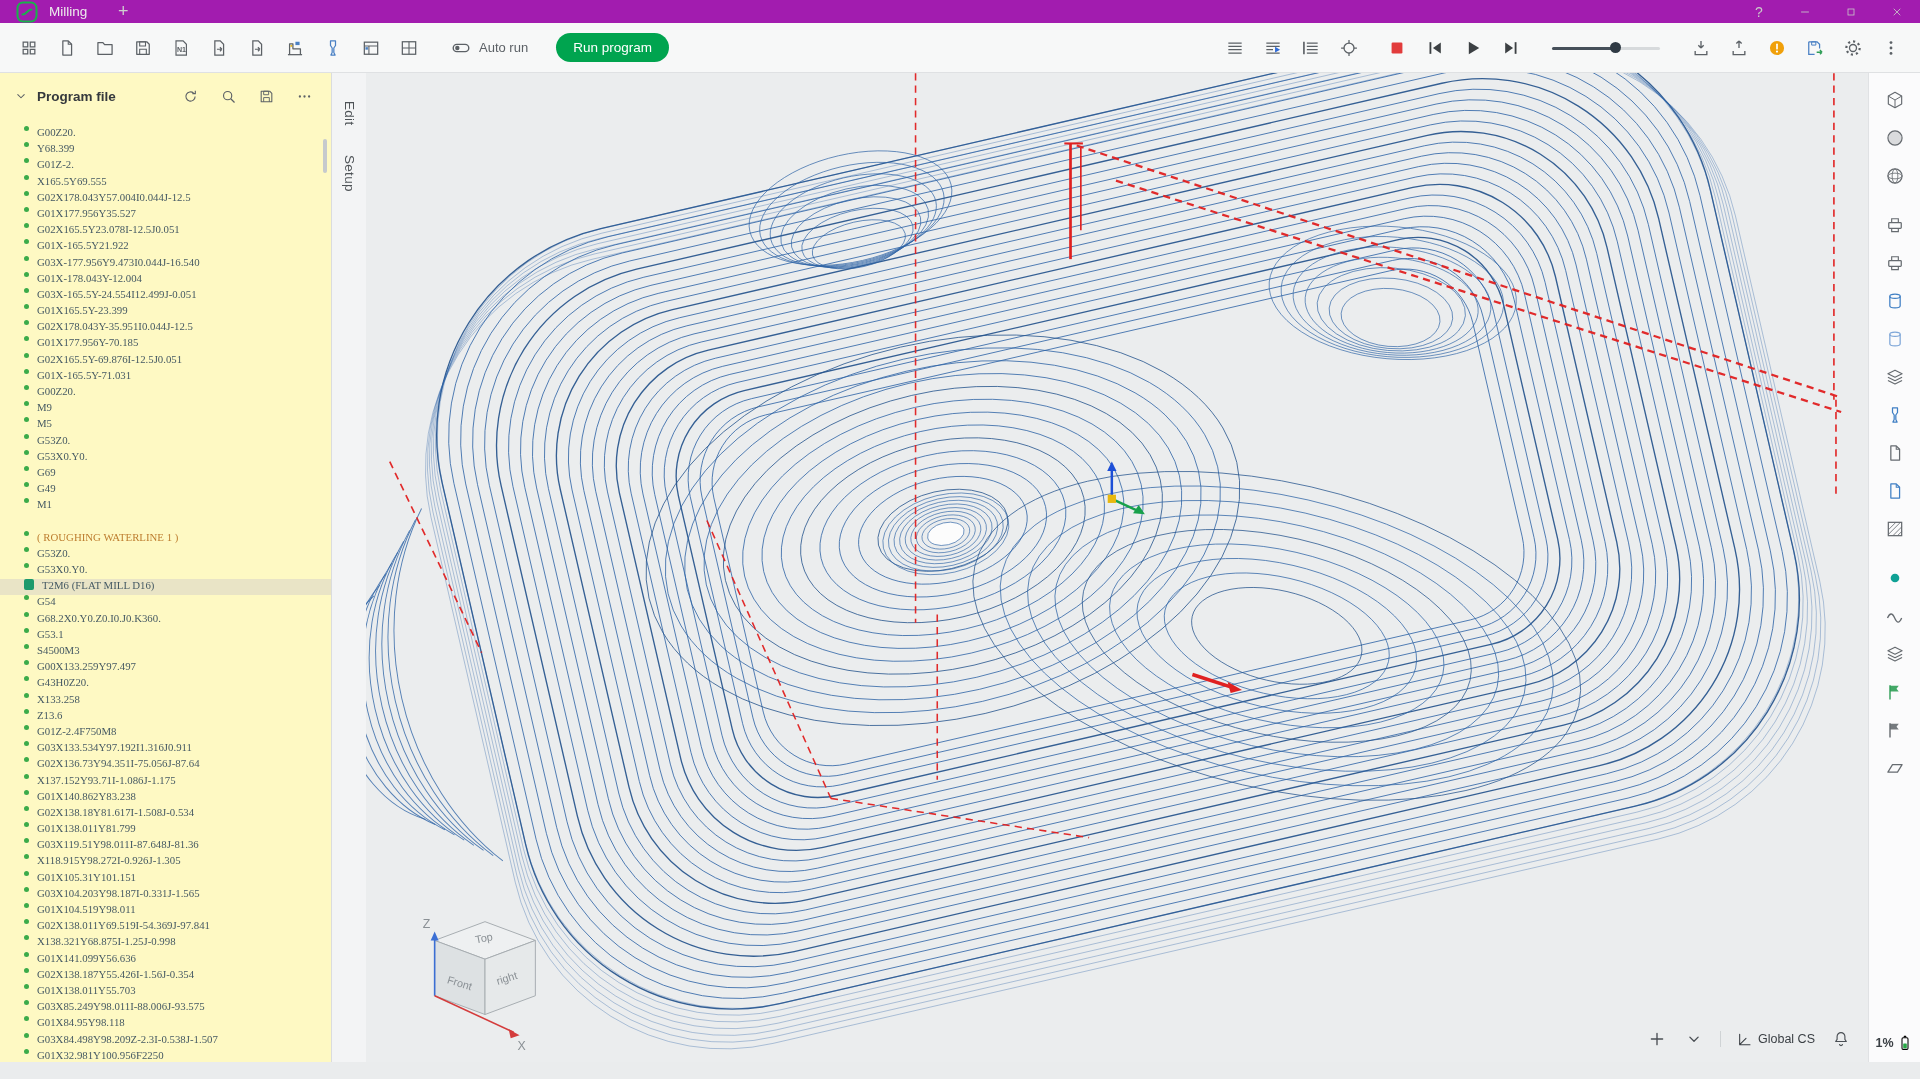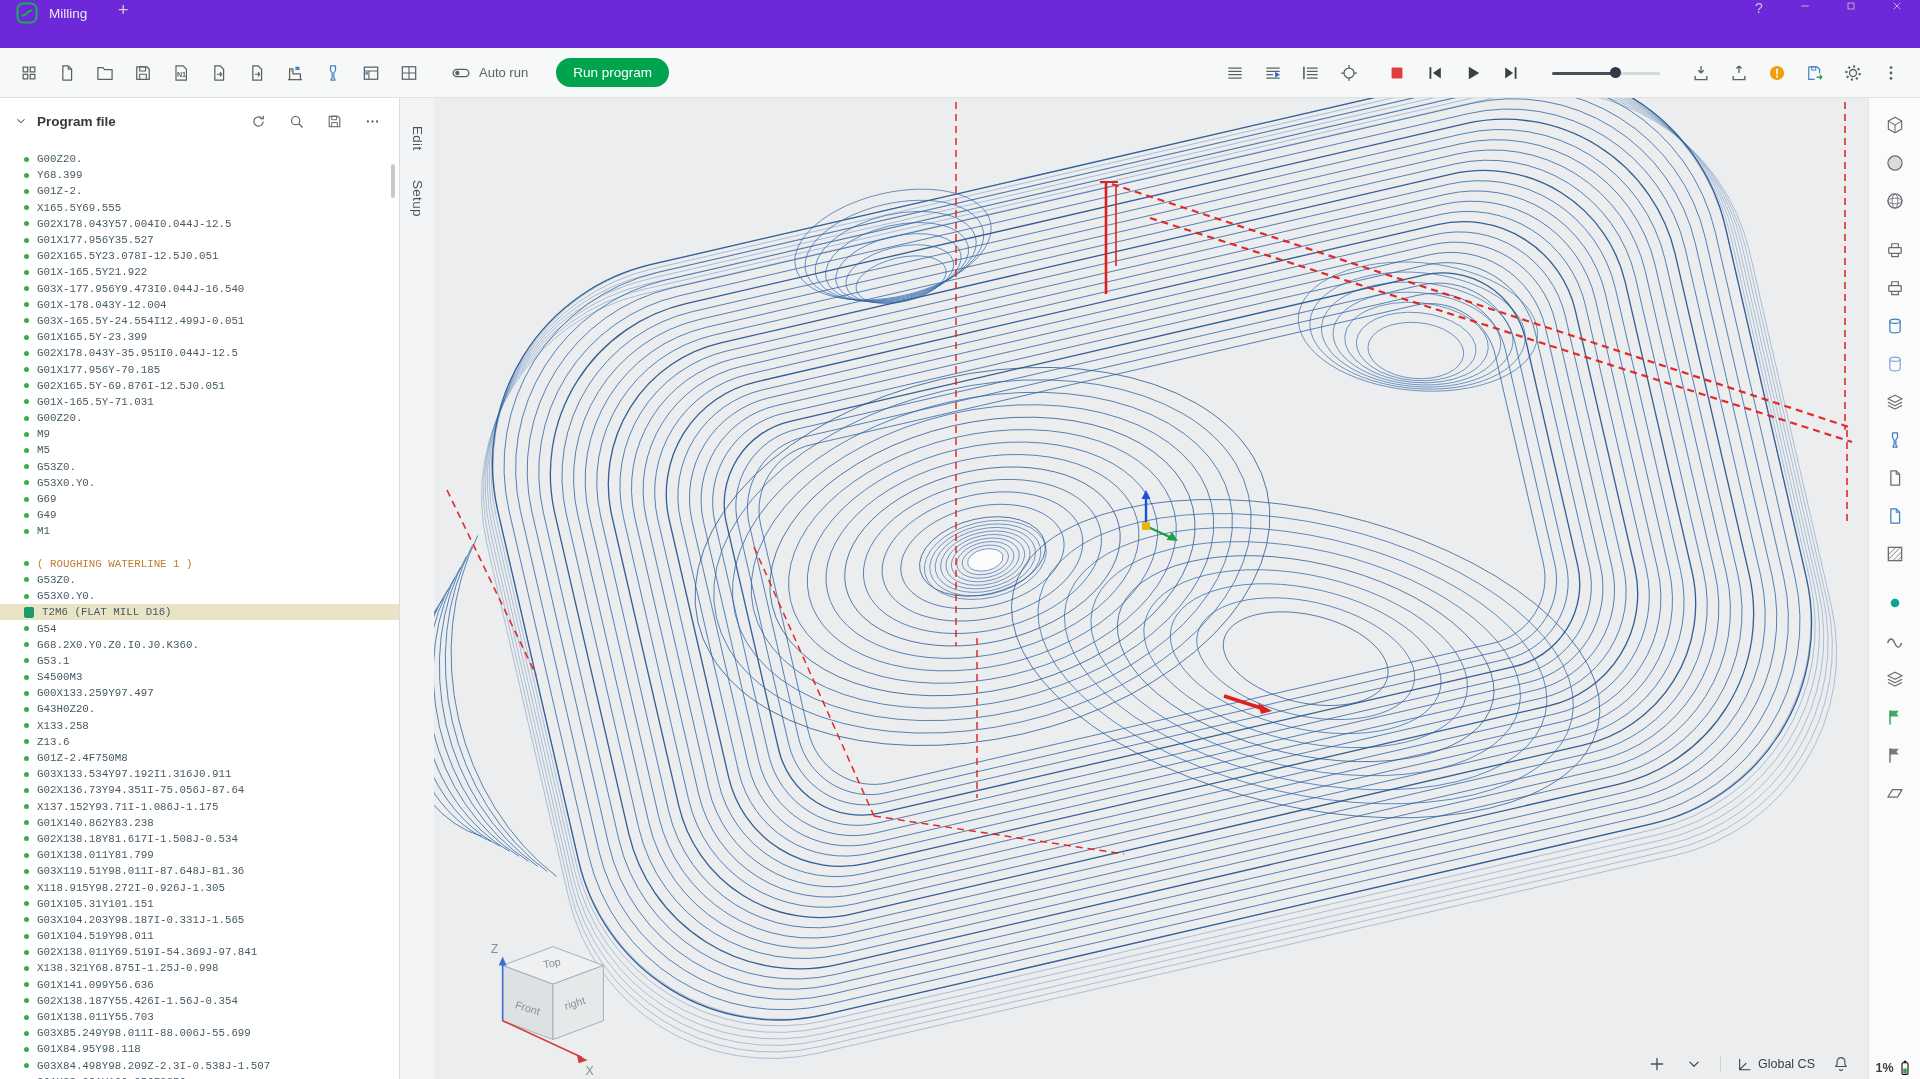--- a/index.html
+++ b/index.html
@@ -2,21 +2,21 @@
 <html><head>
 <meta charset="utf-8">
 <style>
   *{margin:0;padding:0;box-sizing:border-box}
   html,body{width:1920px;height:1079px;overflow:hidden;font-family:"Liberation Sans",sans-serif;background:#eaeced;-webkit-font-smoothing:antialiased}
   button{border:none;background:transparent;cursor:pointer;font-family:inherit}
   svg.icn{width:20px;height:20px;display:block}
   svg.s16{width:16px;height:16px}svg.s18{width:18px;height:18px}svg.s14{width:14px;height:14px}
 
   
-  .titlebar{height:48px;background:#6d28d9;display:flex;align-items:flex-start;color:#d6d6d6;font-size:13px}
+  .titlebar{height:23px;background:#a21caf;display:flex;align-items:center;color:#d6d6d6;font-size:13px}
   .app-tab{display:flex;align-items:center;gap:9px;padding:0 16px 0 14px}
   .logo{width:26px;height:26px;display:flex;align-items:center;justify-content:center}
   .app-name{color:#ececec;font-size:13.5px}
   .tabs{display:flex;height:100%;margin-left:85px}
   .tab{display:flex;align-items:center;gap:10px;padding:0 12px 0 16px;min-width:150px;max-width:235px;color:#b3b3b3;border-left:1px solid #2a2a2a;border-right:1px solid #2a2a2a;white-space:nowrap}
   .tab[data-active="true"]{background:#2f2f31;color:#f1f1f1}
   .tab-label{overflow:hidden;text-overflow:ellipsis}
   .tab-close{width:16px;height:16px;display:flex;align-items:center;justify-content:center;color:#9d9d9d;flex:none}
   .tab-close svg{width:10px;height:10px}
   .tab-close[data-show="false"]{visibility:hidden}
@@ -33,29 +33,29 @@
   .autorun svg{width:22px;height:22px}
   .runbtn{background:#00a44f;color:#fff;height:29px;border-radius:15px;padding:0 17px;font-size:13.5px;margin-left:6px}
   .transport .tbtn{color:#3c4043}
   .slider{position:relative;width:108px;height:34px;margin:0 10px}
   .slider .track{position:absolute;left:0;right:0;top:16px;height:3px;background:#d7dadc;border-radius:2px}
   .slider .fill{width:58%;height:100%;background:#46505a;border-radius:2px}
   .slider .thumb{position:absolute;left:calc(58% - 5px);top:11px;width:11px;height:11px;border-radius:50%;background:#2f3a44}
 
   
   .main{display:flex;height:989px}
-  .panel{width:400px;background:#ffffff;border-right:1px solid #dadcde;position:relative;display:flex;flex-direction:column}
+  .panel{width:332px;background:#fef9c3;border-right:1px solid #dadcde;position:relative;display:flex;flex-direction:column}
   .panel-head{height:46px;display:flex;align-items:center;gap:9px;padding:0 0 0 14px;flex:none}
   .panel-title{font-size:13.5px;color:#35393d;font-weight:600}
   .collapse-btn{color:#5c6166;display:flex}
   .ph-icons{margin-left:auto;display:flex;gap:16px;padding-right:16px}
   .phbtn{width:22px;height:22px;display:flex;align-items:center;justify-content:center;color:#5c6166}
   .phbtn svg{width:17px;height:17px}
   .code{flex:1;overflow:hidden;padding-top:7px}
-  .line{height:16.2px;display:flex;align-items:center;gap:8px;padding-left:24px;font-family:Liberation Mono, monospace;font-size:10.8px;color:#455963;white-space:nowrap}
+  .line{height:16.2px;display:flex;gap:8px;padding-left:24px;font-family:Liberation Serif, serif;font-size:10.8px;color:#455963;white-space:nowrap}
   .bullet{width:5px;height:5px;border-radius:50%;background:#3cab4a;flex:none}
   .line[data-type="blank"] .bullet{visibility:hidden}
   .line[data-type="comment"] .txt{color:#bd7d2f}
   .line[data-type="selected"]{background:#e9e4c6}
   .line[data-type="selected"] .bullet{width:10px;height:11px;border-radius:2px;background:#1d9a6c}
   .vscroll{position:absolute;right:2px;top:46px;bottom:0;width:6px}
   .vscroll .thumb{position:absolute;top:20px;height:34px;width:4px;border-radius:2px;background:#c6cacd}
 
   .sidetabs{width:34px;background:#f3f4f5;display:flex;flex-direction:column;align-items:center;padding-top:28px;gap:30px}
   .vtab{writing-mode:vertical-rl;font-size:13.5px;color:#4e5357;letter-spacing:.3px;cursor:pointer}
@@ -778,21 +778,21 @@
           <span class="txt">G02X138.187Y55.426I-1.56J-0.354</span>
         </div>
 
         <div class="line" data-type="g">
           <span class="bullet"></span>
           <span class="txt">G01X138.011Y55.703</span>
         </div>
 
         <div class="line" data-type="g">
           <span class="bullet"></span>
-          <span class="txt">G03X85.249Y98.011I-88.006J-55.699</span>
+          <span class="txt">G03X85.249Y98.011I-88.006J-93.575</span>
         </div>
 
         <div class="line" data-type="g">
           <span class="bullet"></span>
           <span class="txt">G01X84.95Y98.118</span>
         </div>
 
         <div class="line" data-type="g">
           <span class="bullet"></span>
           <span class="txt">G03X84.498Y98.209Z-2.3I-0.538J-1.507</span>

